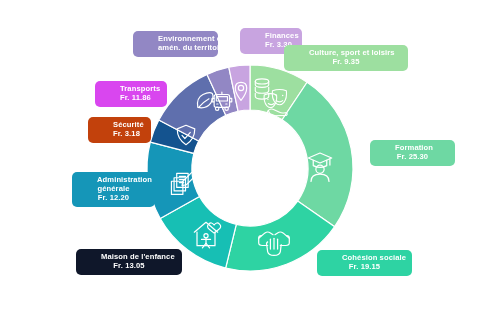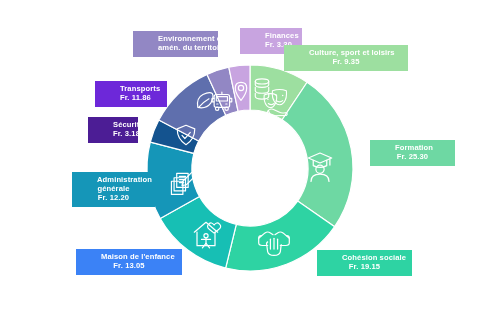--- a/index.html
+++ b/index.html
@@ -10,21 +10,21 @@
     overflow:hidden;
     position:relative;
   }
   #stage{position:absolute;inset:0;}
   svg#donut{position:absolute;left:0;top:0;width:500px;height:312px;}
   .seg{stroke:#ffffff;stroke-width:1.2;}
   .icon-g{fill:none;stroke:#ffffff;stroke-width:1.35;stroke-linecap:round;stroke-linejoin:round;}
 
   .label{
     position:absolute;
-    border-radius:0;
+    border-radius:5px;
     color:#ffffff;
     text-align:center;
     line-height:1.18;
     font-size:7.6px;
     font-weight:bold;
     padding:4px 25px;
     box-sizing:border-box;
     letter-spacing:0.1px;
     white-space:nowrap;
   }
@@ -143,37 +143,37 @@
   <div class="label" style="left: 227px; top: 28px; width: 62px; background: rgb(200, 164, 224); margin-left: 13px;">
     <span class="nm">Finances</span>
     <span class="amt">Fr. 3.30</span>
   </div>
 
   <div class="label" style="left: 284px; top: 45px; width: 124px; background: rgb(157, 223, 160);">
     <span class="nm">Culture, sport et loisirs</span>
     <span class="amt">Fr. 9.35</span>
   </div>
 
-  <div class="label" style="left: 95px; top: 81px; width: 72px; background: #6d28d9;">
+  <div class="label" style="left: 95px; top: 81px; width: 72px; background: #d946ef;">
     <span class="nm">Transports</span>
     <span class="amt">Fr. 11.86</span>
   </div>
 
-  <div class="label" style="left: 88px; top: 117px; width: 50px; background: #4c1d95;">
+  <div class="label" style="left: 88px; top: 117px; width: 63px; background: #c2410c;">
     <span class="nm">Sécurité</span>
     <span class="amt">Fr. 3.18</span>
   </div>
 
   <div class="label" style="left: 72px; top: 172px; width: 83px; background: rgb(21, 150, 184);">
     <span class="nm">Administration</span>
     <span class="nm">générale</span>
     <span class="amt">Fr. 12.20</span>
   </div>
 
-  <div class="label" style="left: 76px; top: 249px; width: 106px; background: #3b82f6;">
+  <div class="label" style="left: 76px; top: 249px; width: 106px; background: #0f172a;">
     <span class="nm">Maison de l'enfance</span>
     <span class="amt">Fr. 13.05</span>
   </div>
 
   <div class="label" style="left: 317px; top: 250px; width: 95px; background: rgb(46, 211, 163);">
     <span class="nm">Cohésion sociale</span>
     <span class="amt">Fr. 19.15</span>
   </div>
 
   <div class="label" style="left: 370px; top: 140px; width: 85px; background: rgb(110, 216, 163);">

